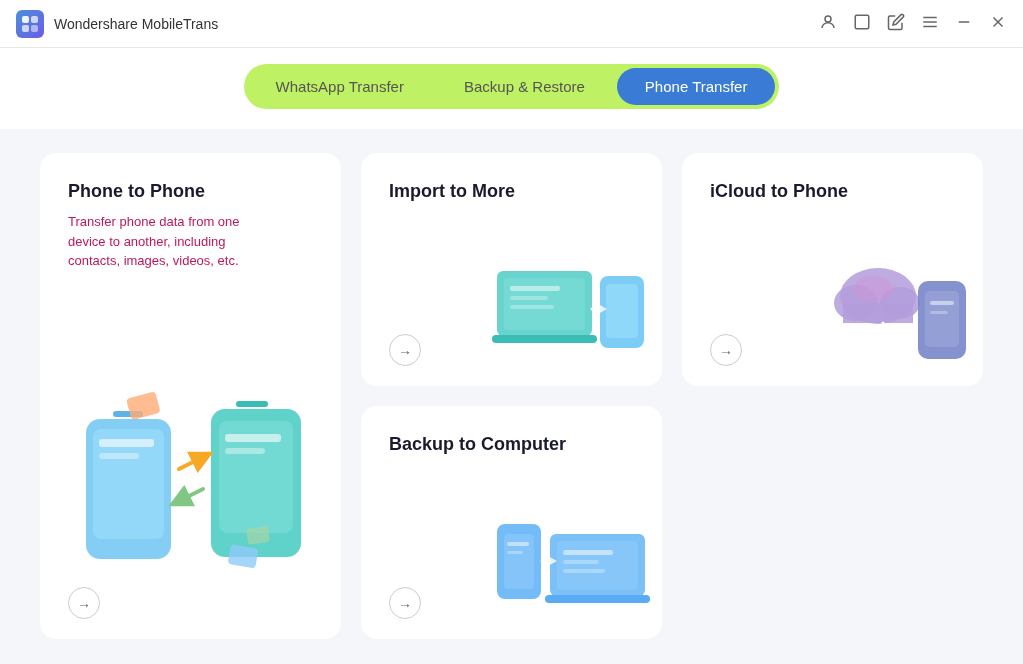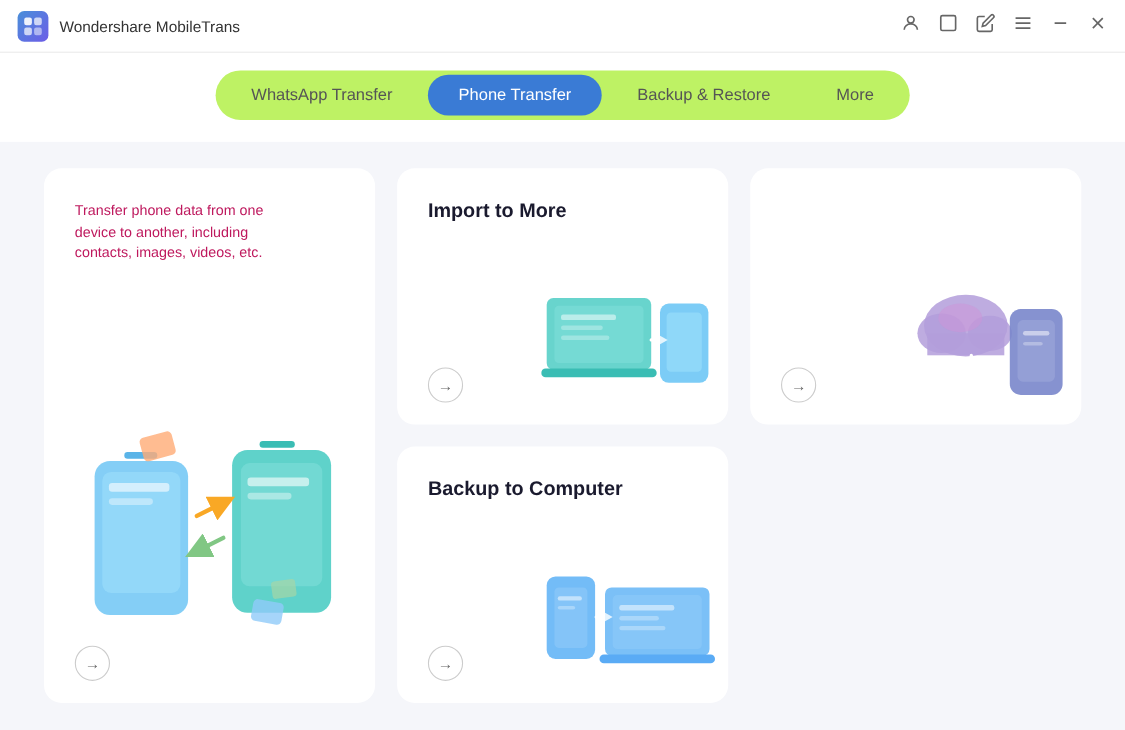--- a/index.html
+++ b/index.html
@@ -200,29 +200,29 @@
         <line x1="18" y1="6" x2="6" y2="18"></line>
           <line x1="6" y1="6" x2="18" y2="18"></line>
       </svg>
     </span>
   </div>
 </div>
 
 <div class="navbar">
   <div class="nav-pill-container">
     <button class="nav-tab">WhatsApp Transfer</button>
+    <button class="nav-tab">Backup &amp; Restore</button>
     <button class="nav-tab active">Phone Transfer</button>
-    <button class="nav-tab">Backup &amp; Restore</button>
-    <button class="nav-tab">More</button>
   </div>
 </div>
 
 <div class="main-content">
 
   <div class="card card-large">
+    <div class="card-title">Phone to Phone</div>
     <div class="card-desc">Transfer phone data from one device to another, including contacts, images, videos, etc.</div>
 
     <div style="position:absolute; bottom:50px; left:50%; transform:translateX(-50%); width:240px; height:200px;">
       <svg viewBox="0 0 240 200" width="240" height="200">
 
         <rect x="15" y="30" width="85" height="140" rx="14" fill="#6ec6f5" opacity="0.85"></rect>
         <rect x="22" y="40" width="71" height="110" rx="8" fill="#9de0fc" opacity="0.6"></rect>
         <rect x="42" y="22" width="30" height="6" rx="3" fill="#5ab4e8"></rect>
 
         <rect x="28" y="50" width="55" height="8" rx="3" fill="#ffffff" opacity="0.6"></rect>
@@ -274,20 +274,21 @@
         <rect x="18" y="35" width="50" height="5" rx="2" fill="white" opacity="0.5"></rect>
         <rect x="18" y="45" width="38" height="4" rx="2" fill="white" opacity="0.3"></rect>
         <rect x="18" y="54" width="44" height="4" rx="2" fill="white" opacity="0.3"></rect>
       </svg>
     </div>
 
     <div class="card-arrow">→</div>
   </div>
 
   <div class="card">
+    <div class="card-title">iCloud to Phone</div>
 
     <div style="position:absolute; bottom:15px; right:5px; width:160px; height:120px;">
       <svg viewBox="0 0 160 120" width="160" height="120">
 
         <ellipse cx="60" cy="45" rx="38" ry="28" fill="#b39ddb" opacity="0.85"></ellipse>
         <ellipse cx="38" cy="52" rx="22" ry="18" fill="#b39ddb" opacity="0.85"></ellipse>
         <ellipse cx="82" cy="52" rx="20" ry="16" fill="#b39ddb" opacity="0.85"></ellipse>
         <rect x="25" y="52" width="70" height="20" rx="0" fill="#b39ddb" opacity="0.85"></rect>
 
         <ellipse cx="55" cy="38" rx="20" ry="13" fill="#ce93d8" opacity="0.5"></ellipse>

